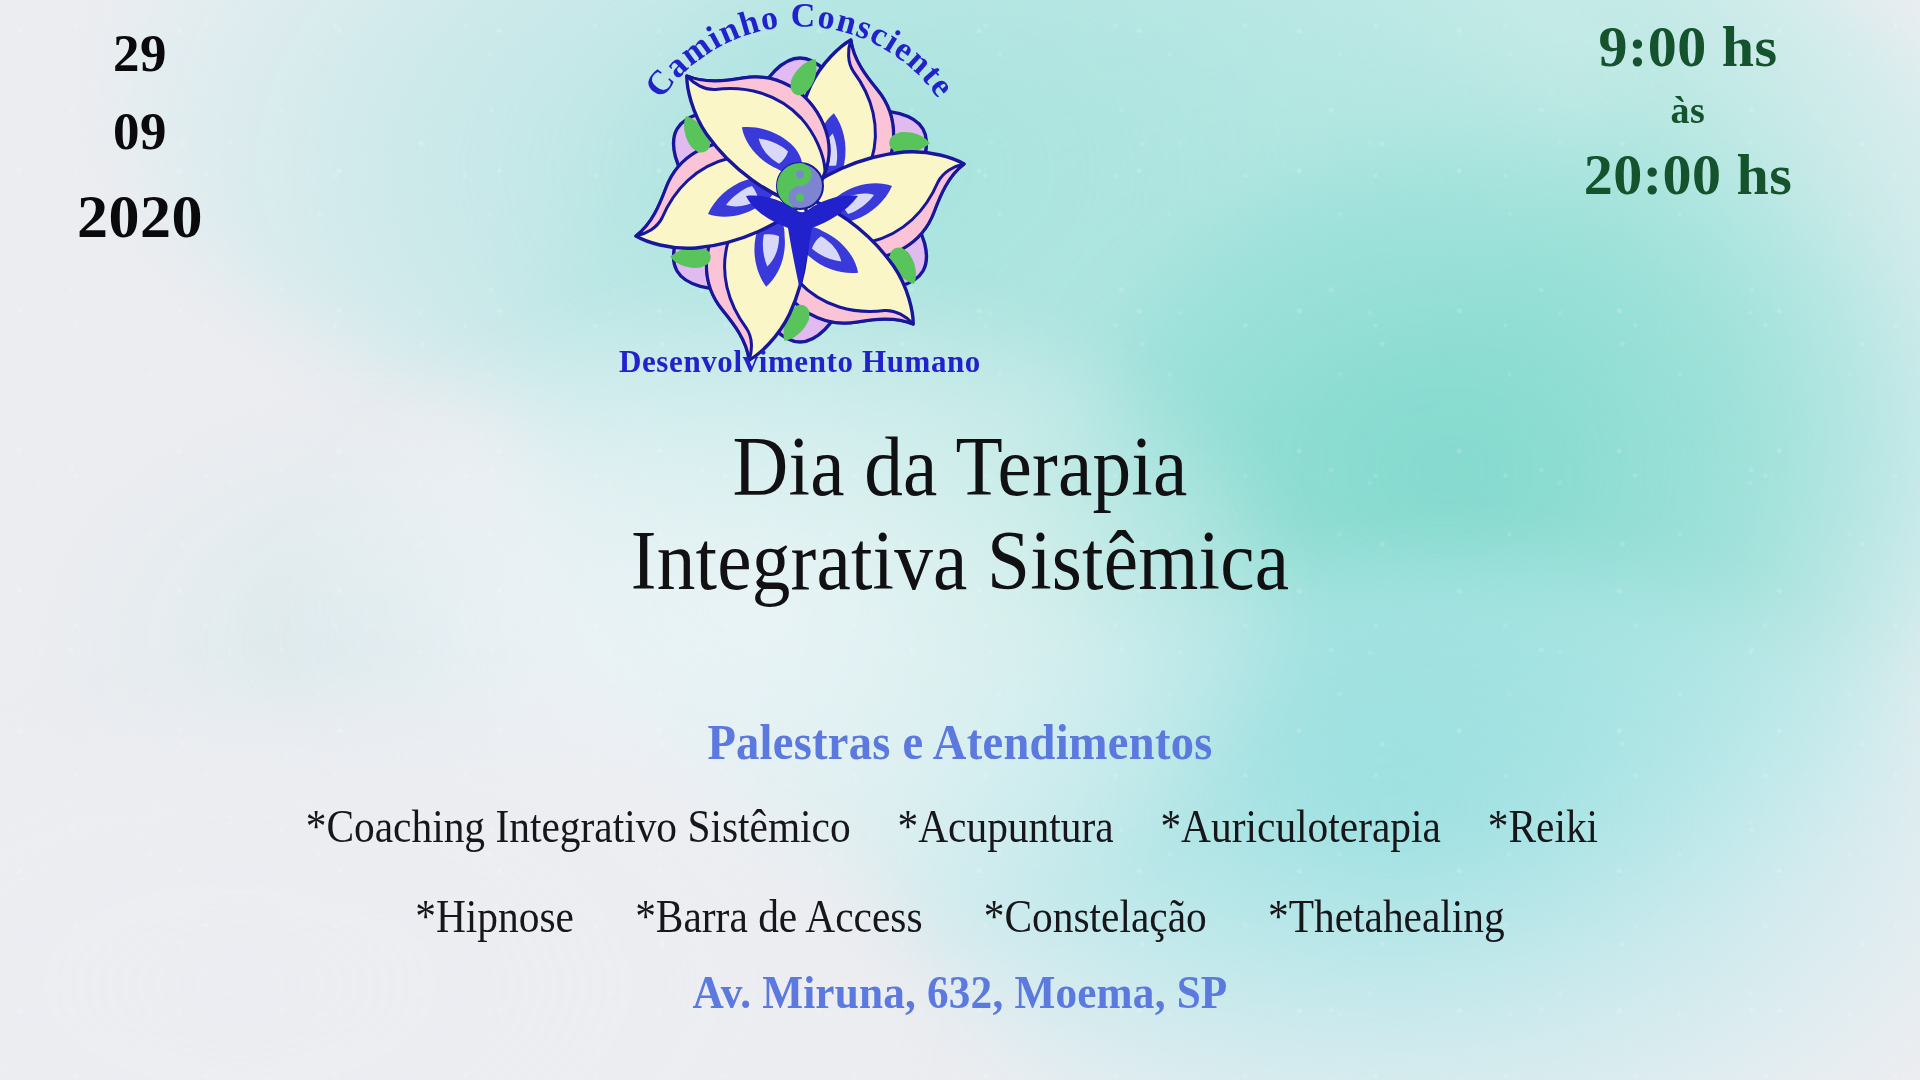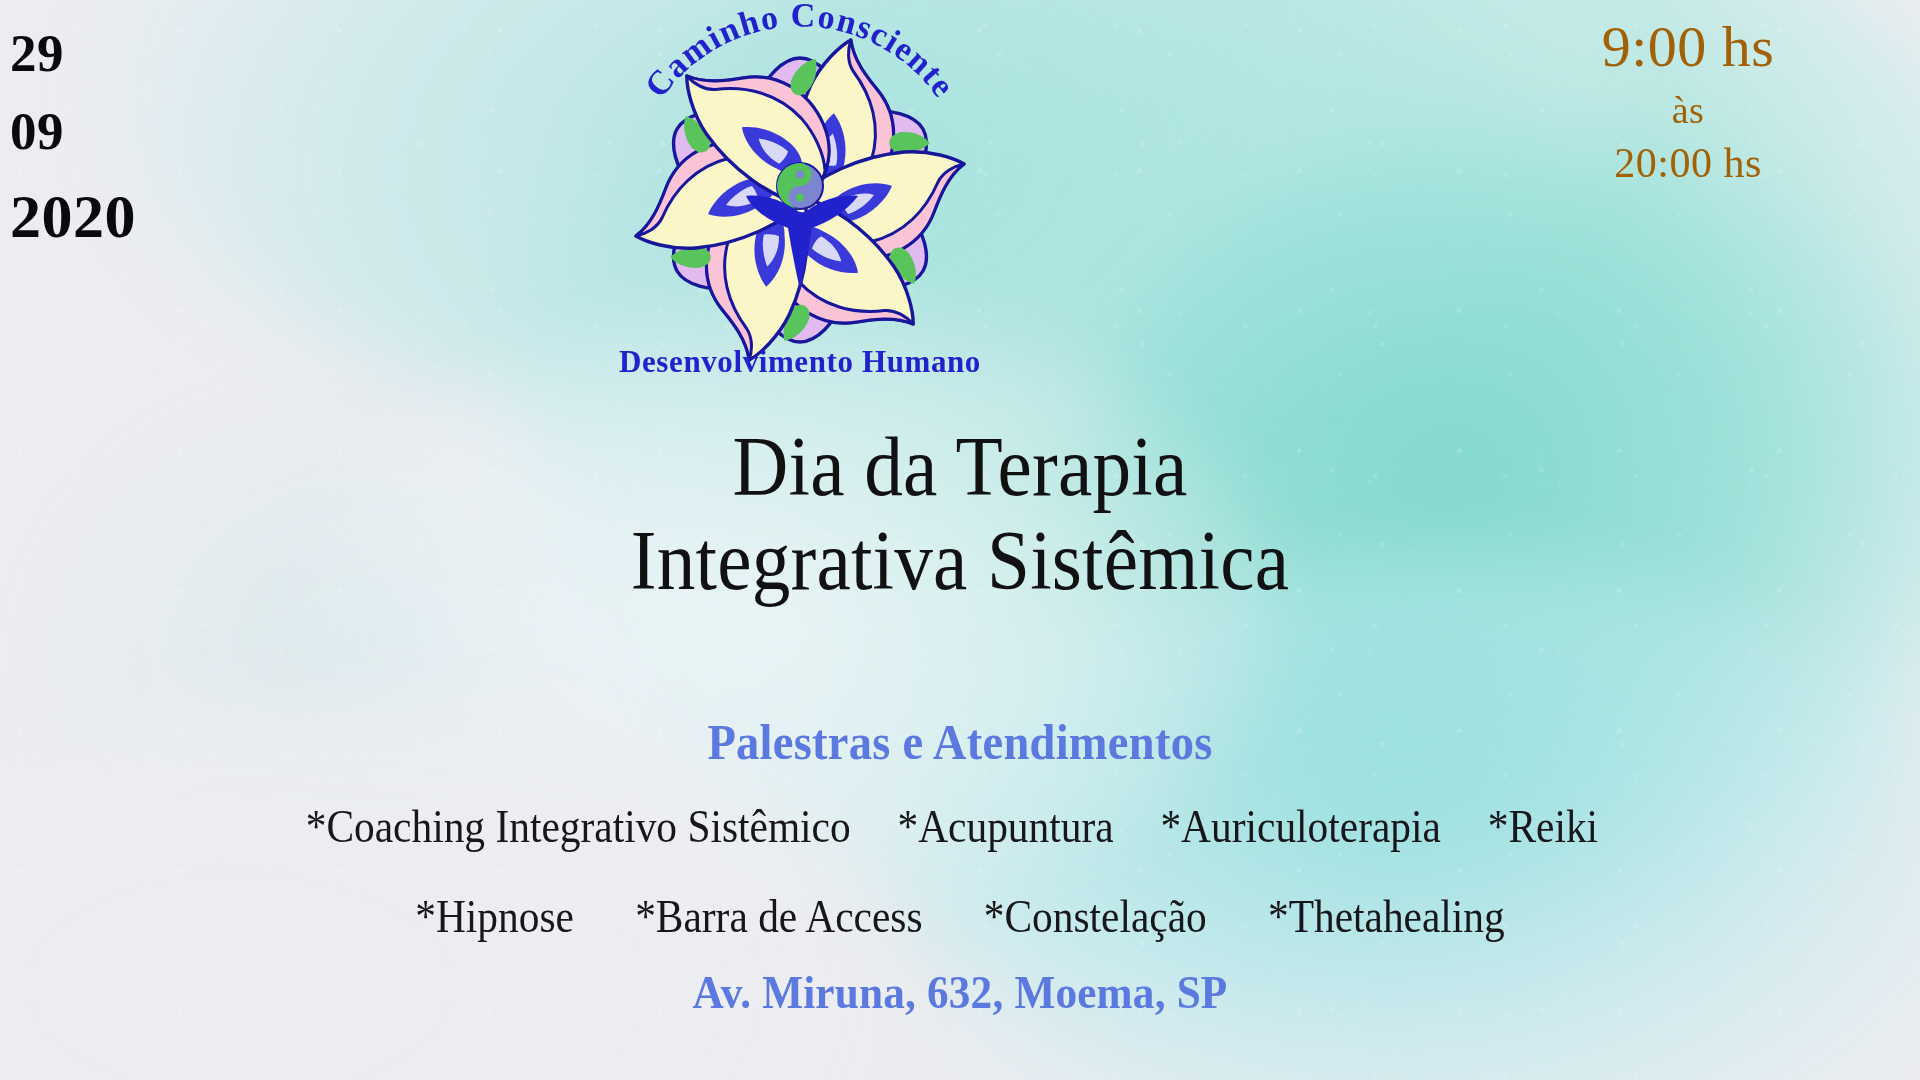--- a/index.html
+++ b/index.html
@@ -98,20 +98,21 @@
     background-size: 160px 140px, 210px 180px, 130px 150px, 240px 200px, 170px 160px, 190px 170px;
     pointer-events: none;
   }
 
   
   #date-block {
     position: absolute;
     left: 10px;
     top: 14px;
     width: 260px;
+    text-align: center;
     z-index: 6;
   }
   #date-block .dline {
     display: block;
     font-weight: bold;
     color: #0A0A0C;
     line-height: 1.48;
     letter-spacing: 0.5px;
   }
   #date-day   { font-size: 53px; }
@@ -122,28 +123,28 @@
   #hours-block {
     position: absolute;
     right: 22px;
     top: 8px;
     width: 420px;
     text-align: center;
     z-index: 6;
   }
   #hours-block .hline {
     display: block;
-    font-weight: normal;
-    color: #a16207;
+    font-weight: bold;
+    color: #14532d;
     line-height: 1.33;
     letter-spacing: 0.5px;
   }
   #hours-start { font-size: 58px; }
   #hours-sep   { font-size: 38px; }
-  #hours-end   { font-size: 42px; }
+  #hours-end   { font-size: 58px; }
 
   
   #logo {
     position: absolute;
     left: 600px;
     top: 0px;
     width: 400px;
     height: 400px;
     z-index: 5;
   }

